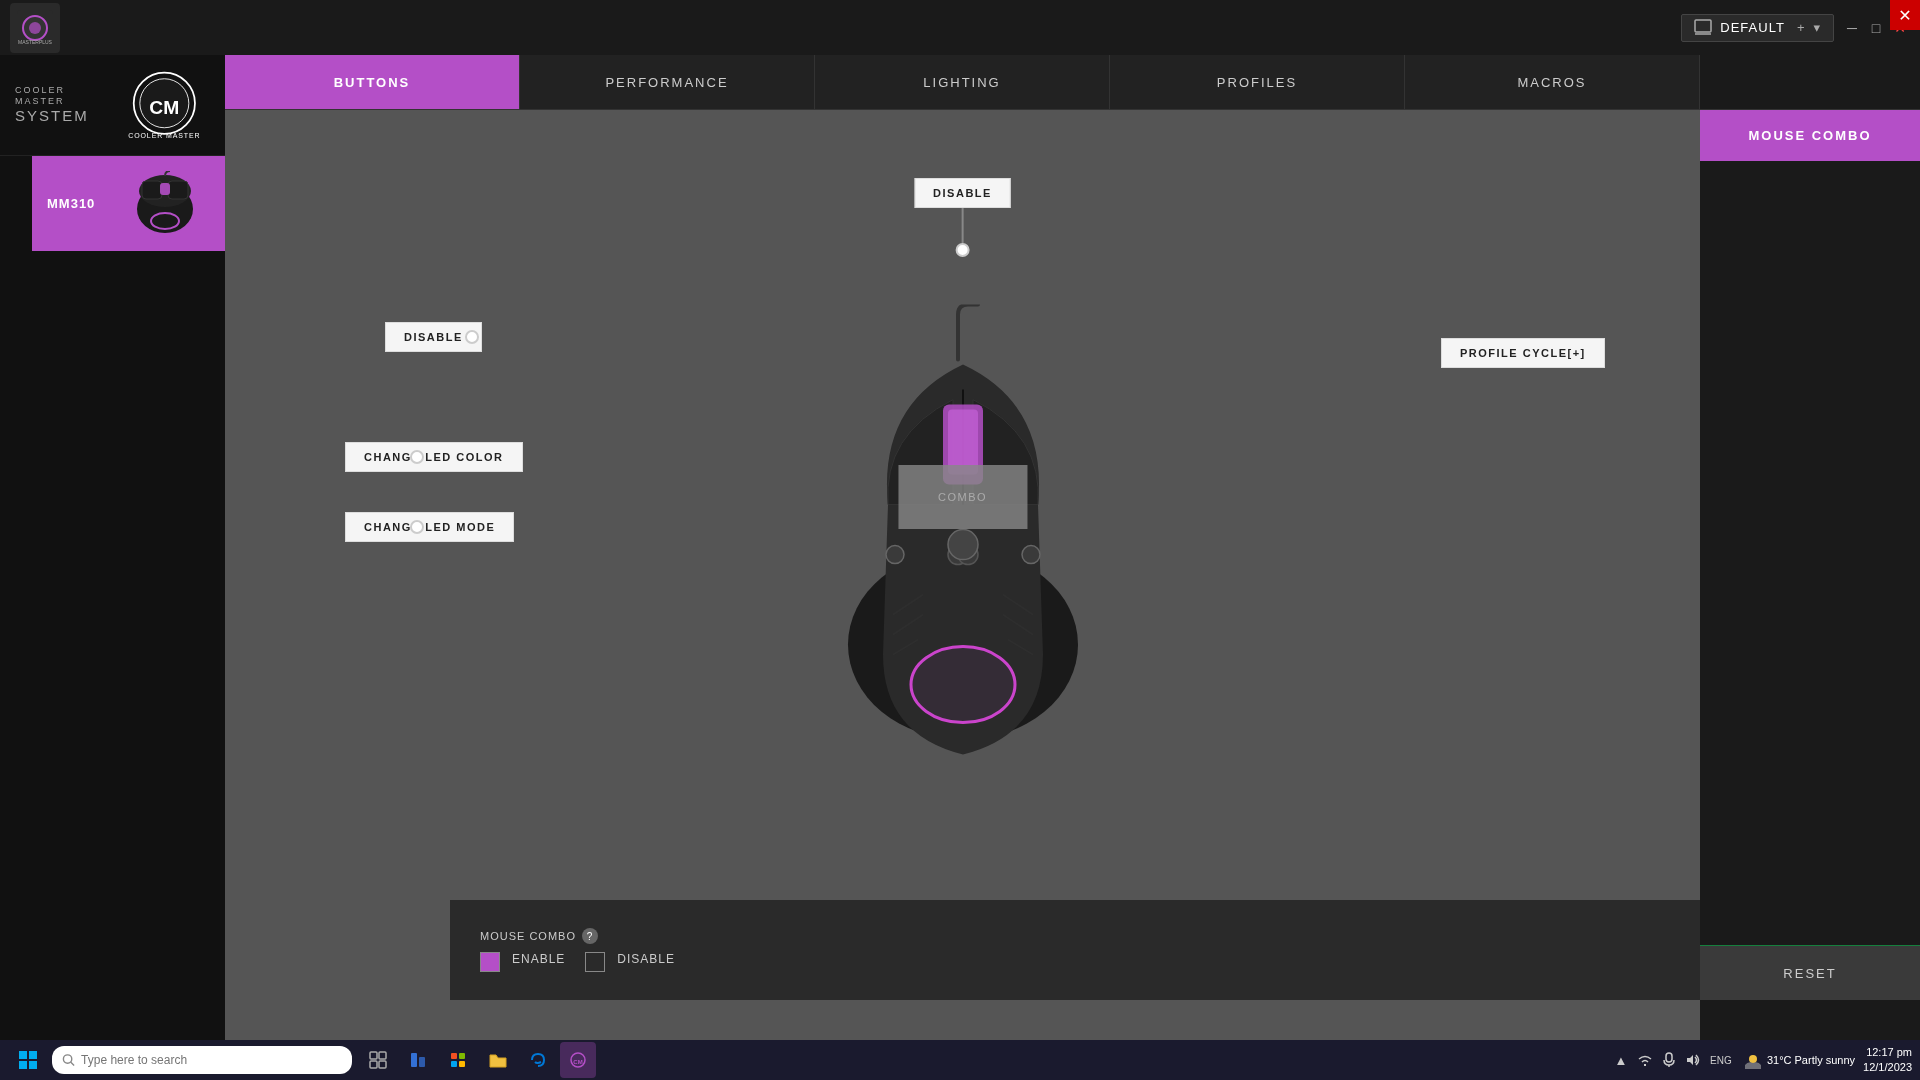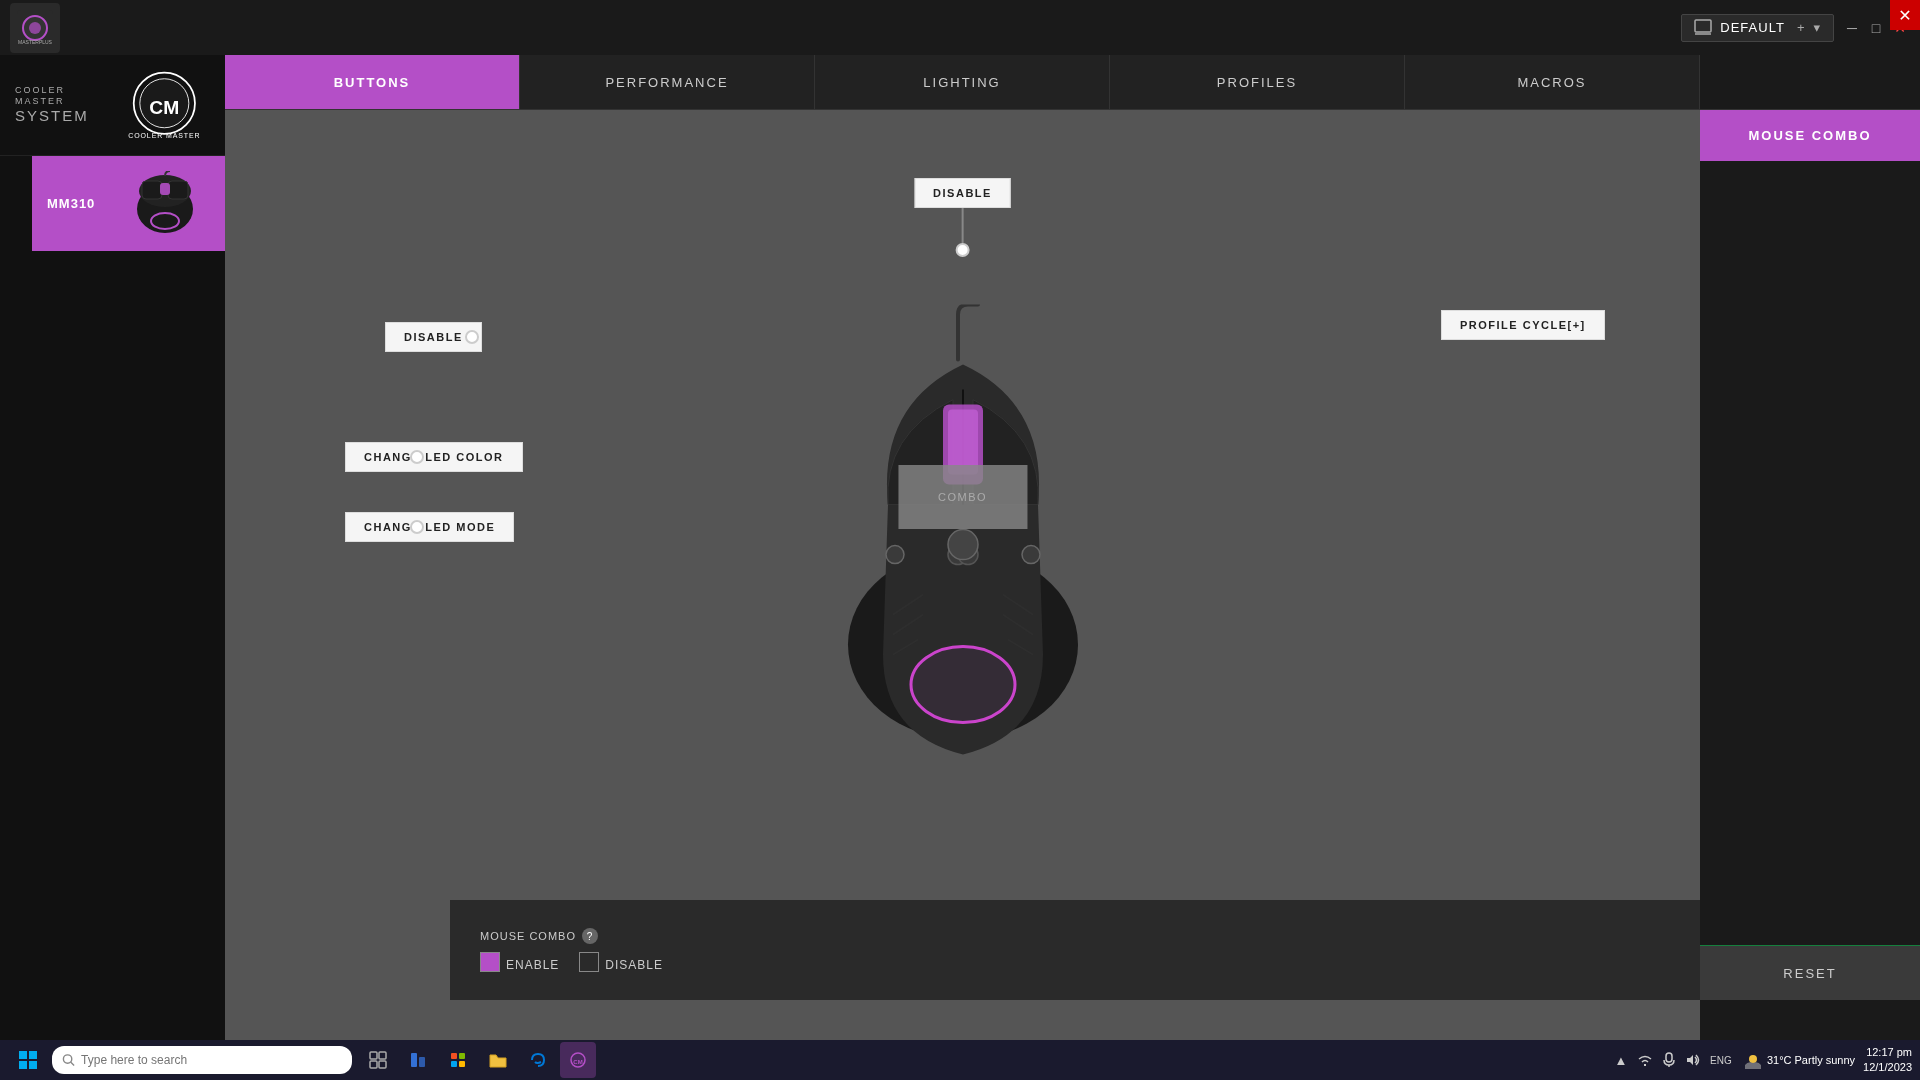--- a/index.html
+++ b/index.html
@@ -248,22 +248,22 @@
       color: #fff;
       cursor: pointer;
     }
     #combo-toggles {
       display: flex;
       align-items: center;
       gap: 20px;
     }
     .toggle-option {
       display: flex;
-      align-items: flex-end;
-      gap: 6px;
+      align-items: flex-start;
+      gap: 12px;
       cursor: pointer;
     }
     .toggle-box {
       width: 20px;
       height: 20px;
       border: 1px solid #888;
     }
     .toggle-box.active { background: #b44fc7; }
     .toggle-label {
       font-size: 12px;
@@ -556,21 +556,21 @@
             <div style="width:2px; height:35px; background:#888;"></div>
             <div class="connector-dot" style="position:relative; transform:none;"></div>
           </div>
 
           <div style="position:absolute; top:220px; left:160px; display:flex; align-items:center;">
             <div class="btn-label">DISABLE</div>
             <div style="height:2px; width:80px; background:#888;"></div>
             <div class="connector-dot" style="position:relative; transform:none;"></div>
           </div>
 
-          <div style="position:absolute; top:208px; right:165px; display:flex; align-items:center;">
+          <div style="position:absolute; top:236px; right:165px; display:flex; align-items:center;">
             <div class="connector-dot" style="position:relative; transform:none;"></div>
             <div style="height:2px; width:80px; background:#888;"></div>
             <div class="btn-label">PROFILE CYCLE[+]</div>
           </div>
 
           <div style="position:absolute; top:340px; left:120px; display:flex; align-items:center;">
             <div class="btn-label">CHANGE LED COLOR</div>
             <div style="height:2px; width:65px; background:#888;"></div>
             <div class="connector-dot" style="position:relative; transform:none;"></div>
           </div>

